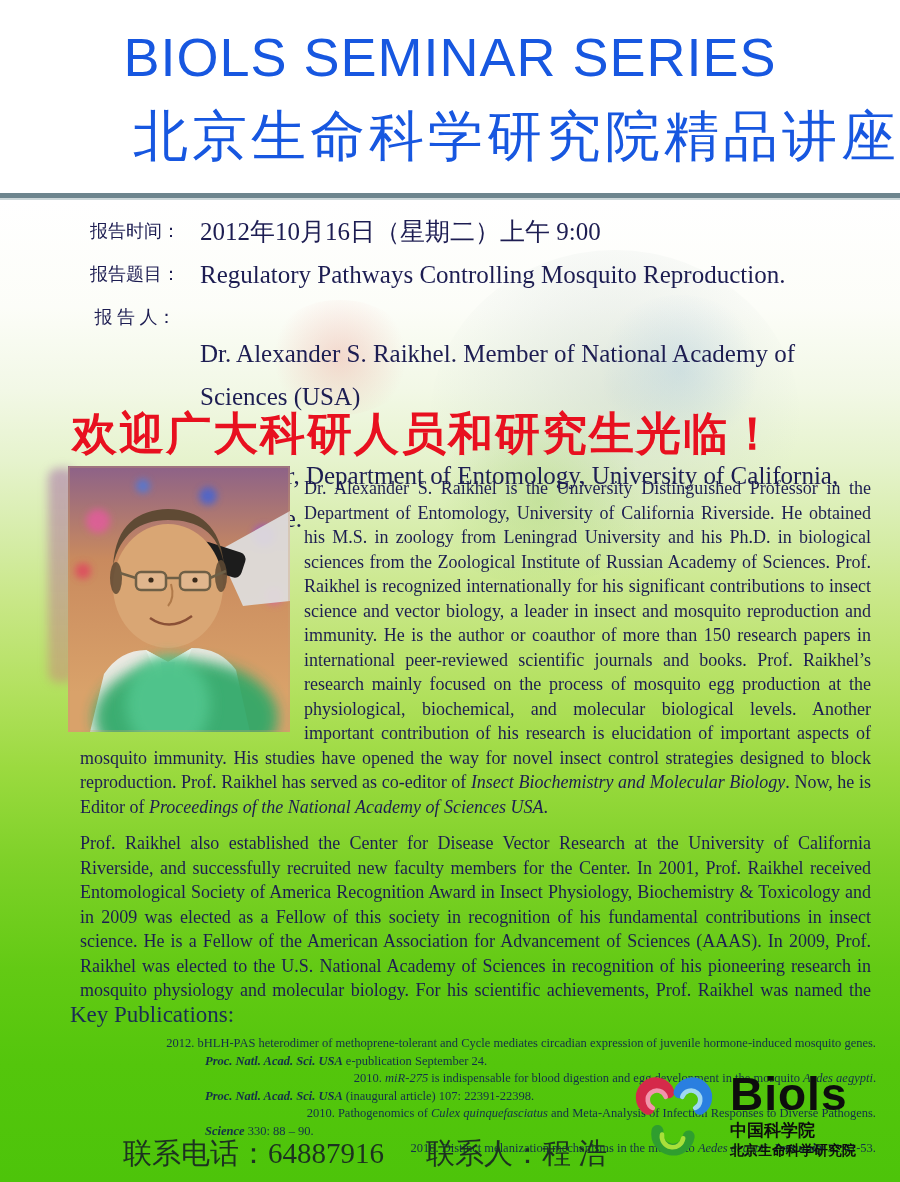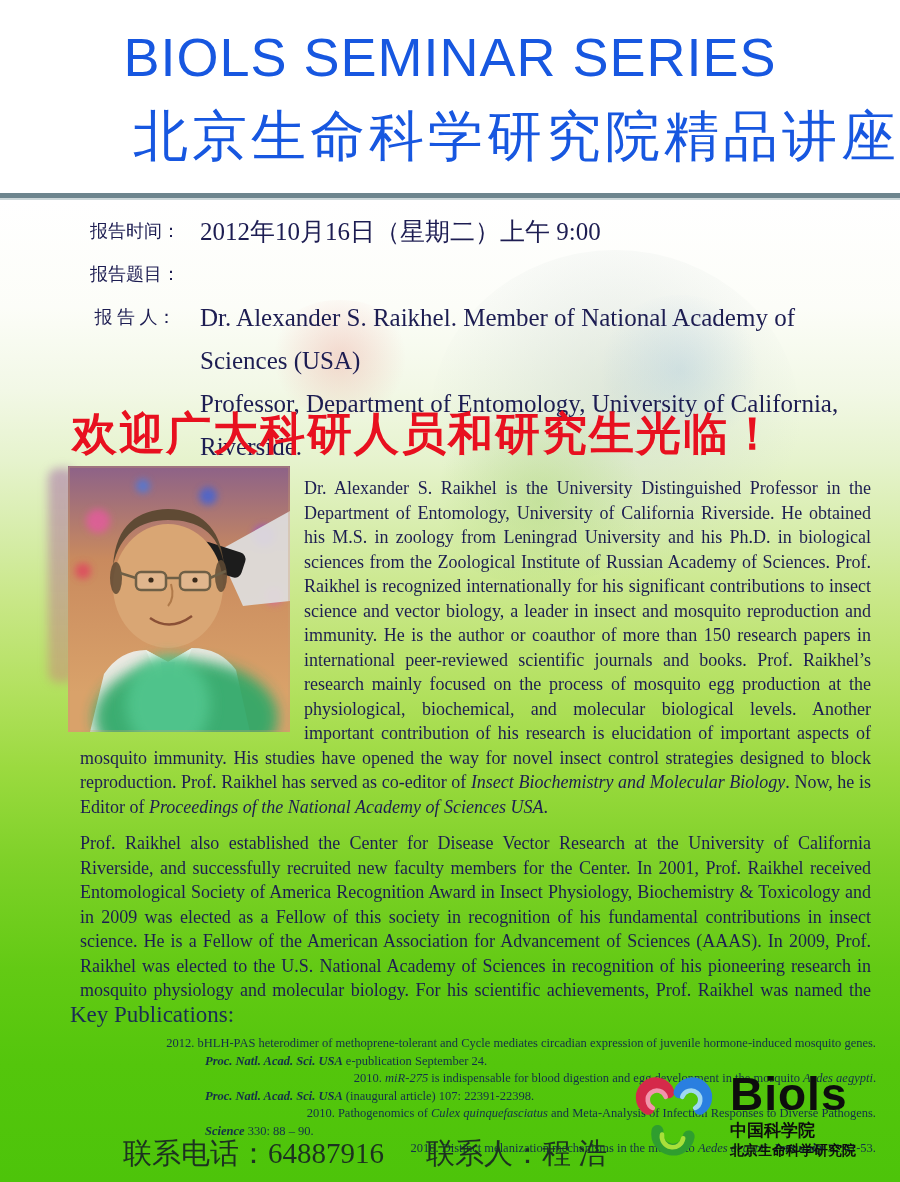--- a/index.html
+++ b/index.html
@@ -26,21 +26,21 @@
     font-family:"Liberation Sans","DejaVu Sans",sans-serif;
     font-size:55px;color:#1757e0;letter-spacing:4px;}
 
   .divider{position:absolute;top:193px;left:0;width:100%;height:5px;
     background:#6d858e;border-bottom:2px solid #ccd7d9;}
 
   .details{position:absolute;top:210px;left:70px;right:26px;color:#1d1d52;}
   .detail-row{display:flex;align-items:flex-start;line-height:43px;font-size:25px;}
   .dlabel{flex:0 0 130px;font-size:18px;text-align:center;}
   .dvalue{flex:1;}
-  .dvalue span{display:block;}
+  .dvalue span{display:block;margin-top:36px;}
 
   .welcome{position:absolute;top:404px;left:72px;font-size:45px;font-weight:bold;
     color:#e8101f;letter-spacing:2px;white-space:nowrap;}
 
   .bio{position:absolute;top:464px;left:68px;width:815px;height:538px;overflow:hidden;
     font-size:18px;line-height:24.5px;color:#1d1d52;text-align:justify;}
   .photo{float:left;width:222px;height:266px;margin:2px 14px 6px 0;}
   .bio p{margin:12px;}
 
   .pubs{position:absolute;top:1002px;left:70px;right:24px;}
@@ -75,20 +75,21 @@
 
   <div class="divider"></div>
 
   <div class="details">
     <div class="detail-row">
       <span class="dlabel">报告时间：</span>
       <span class="dvalue">2012年10月16日（星期二）上午 9:00</span>
     </div>
     <div class="detail-row">
       <span class="dlabel">报告题目：</span>
+      <span class="dvalue">Regulatory Pathways Controlling Mosquito Reproduction.</span>
     </div>
     <div class="detail-row">
       <span class="dlabel">报 告 人：</span>
       <span class="dvalue">
         <span>Dr. Alexander S. Raikhel. Member of National Academy of Sciences (USA)</span>
         <span>Professor, Department of Entomology, University of California, Riverside.</span>
       </span>
     </div>
   </div>
 

